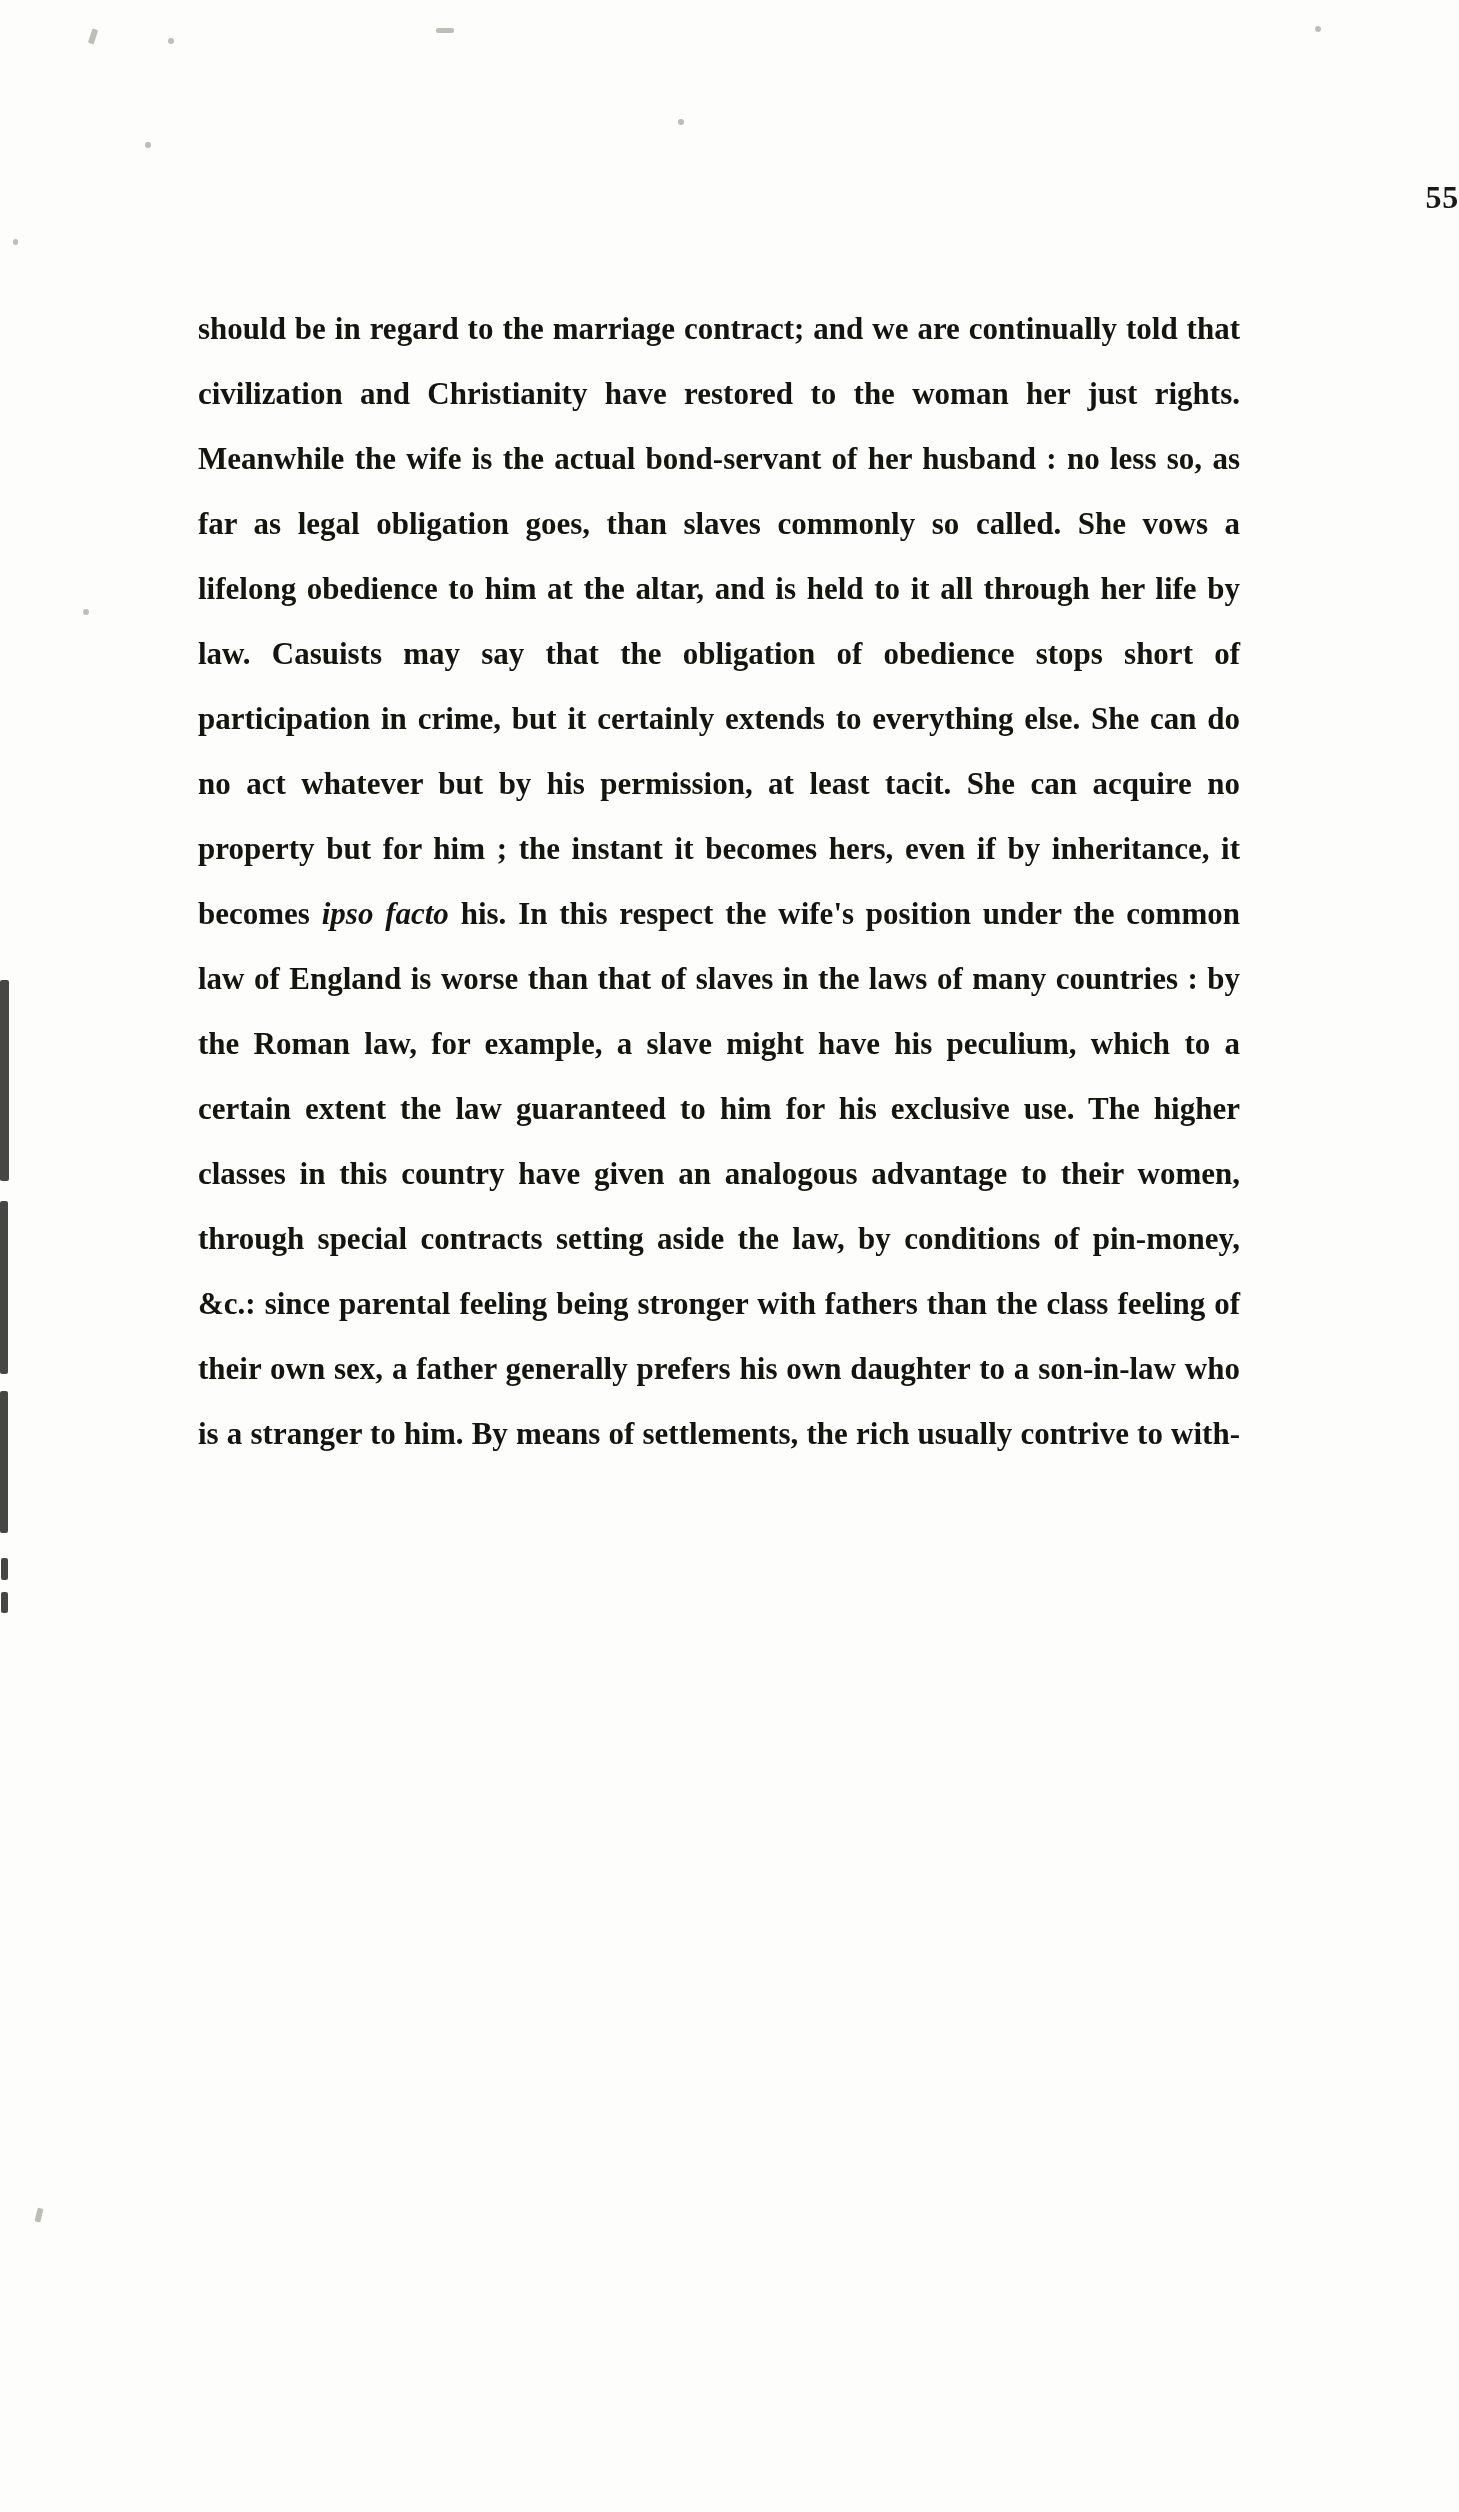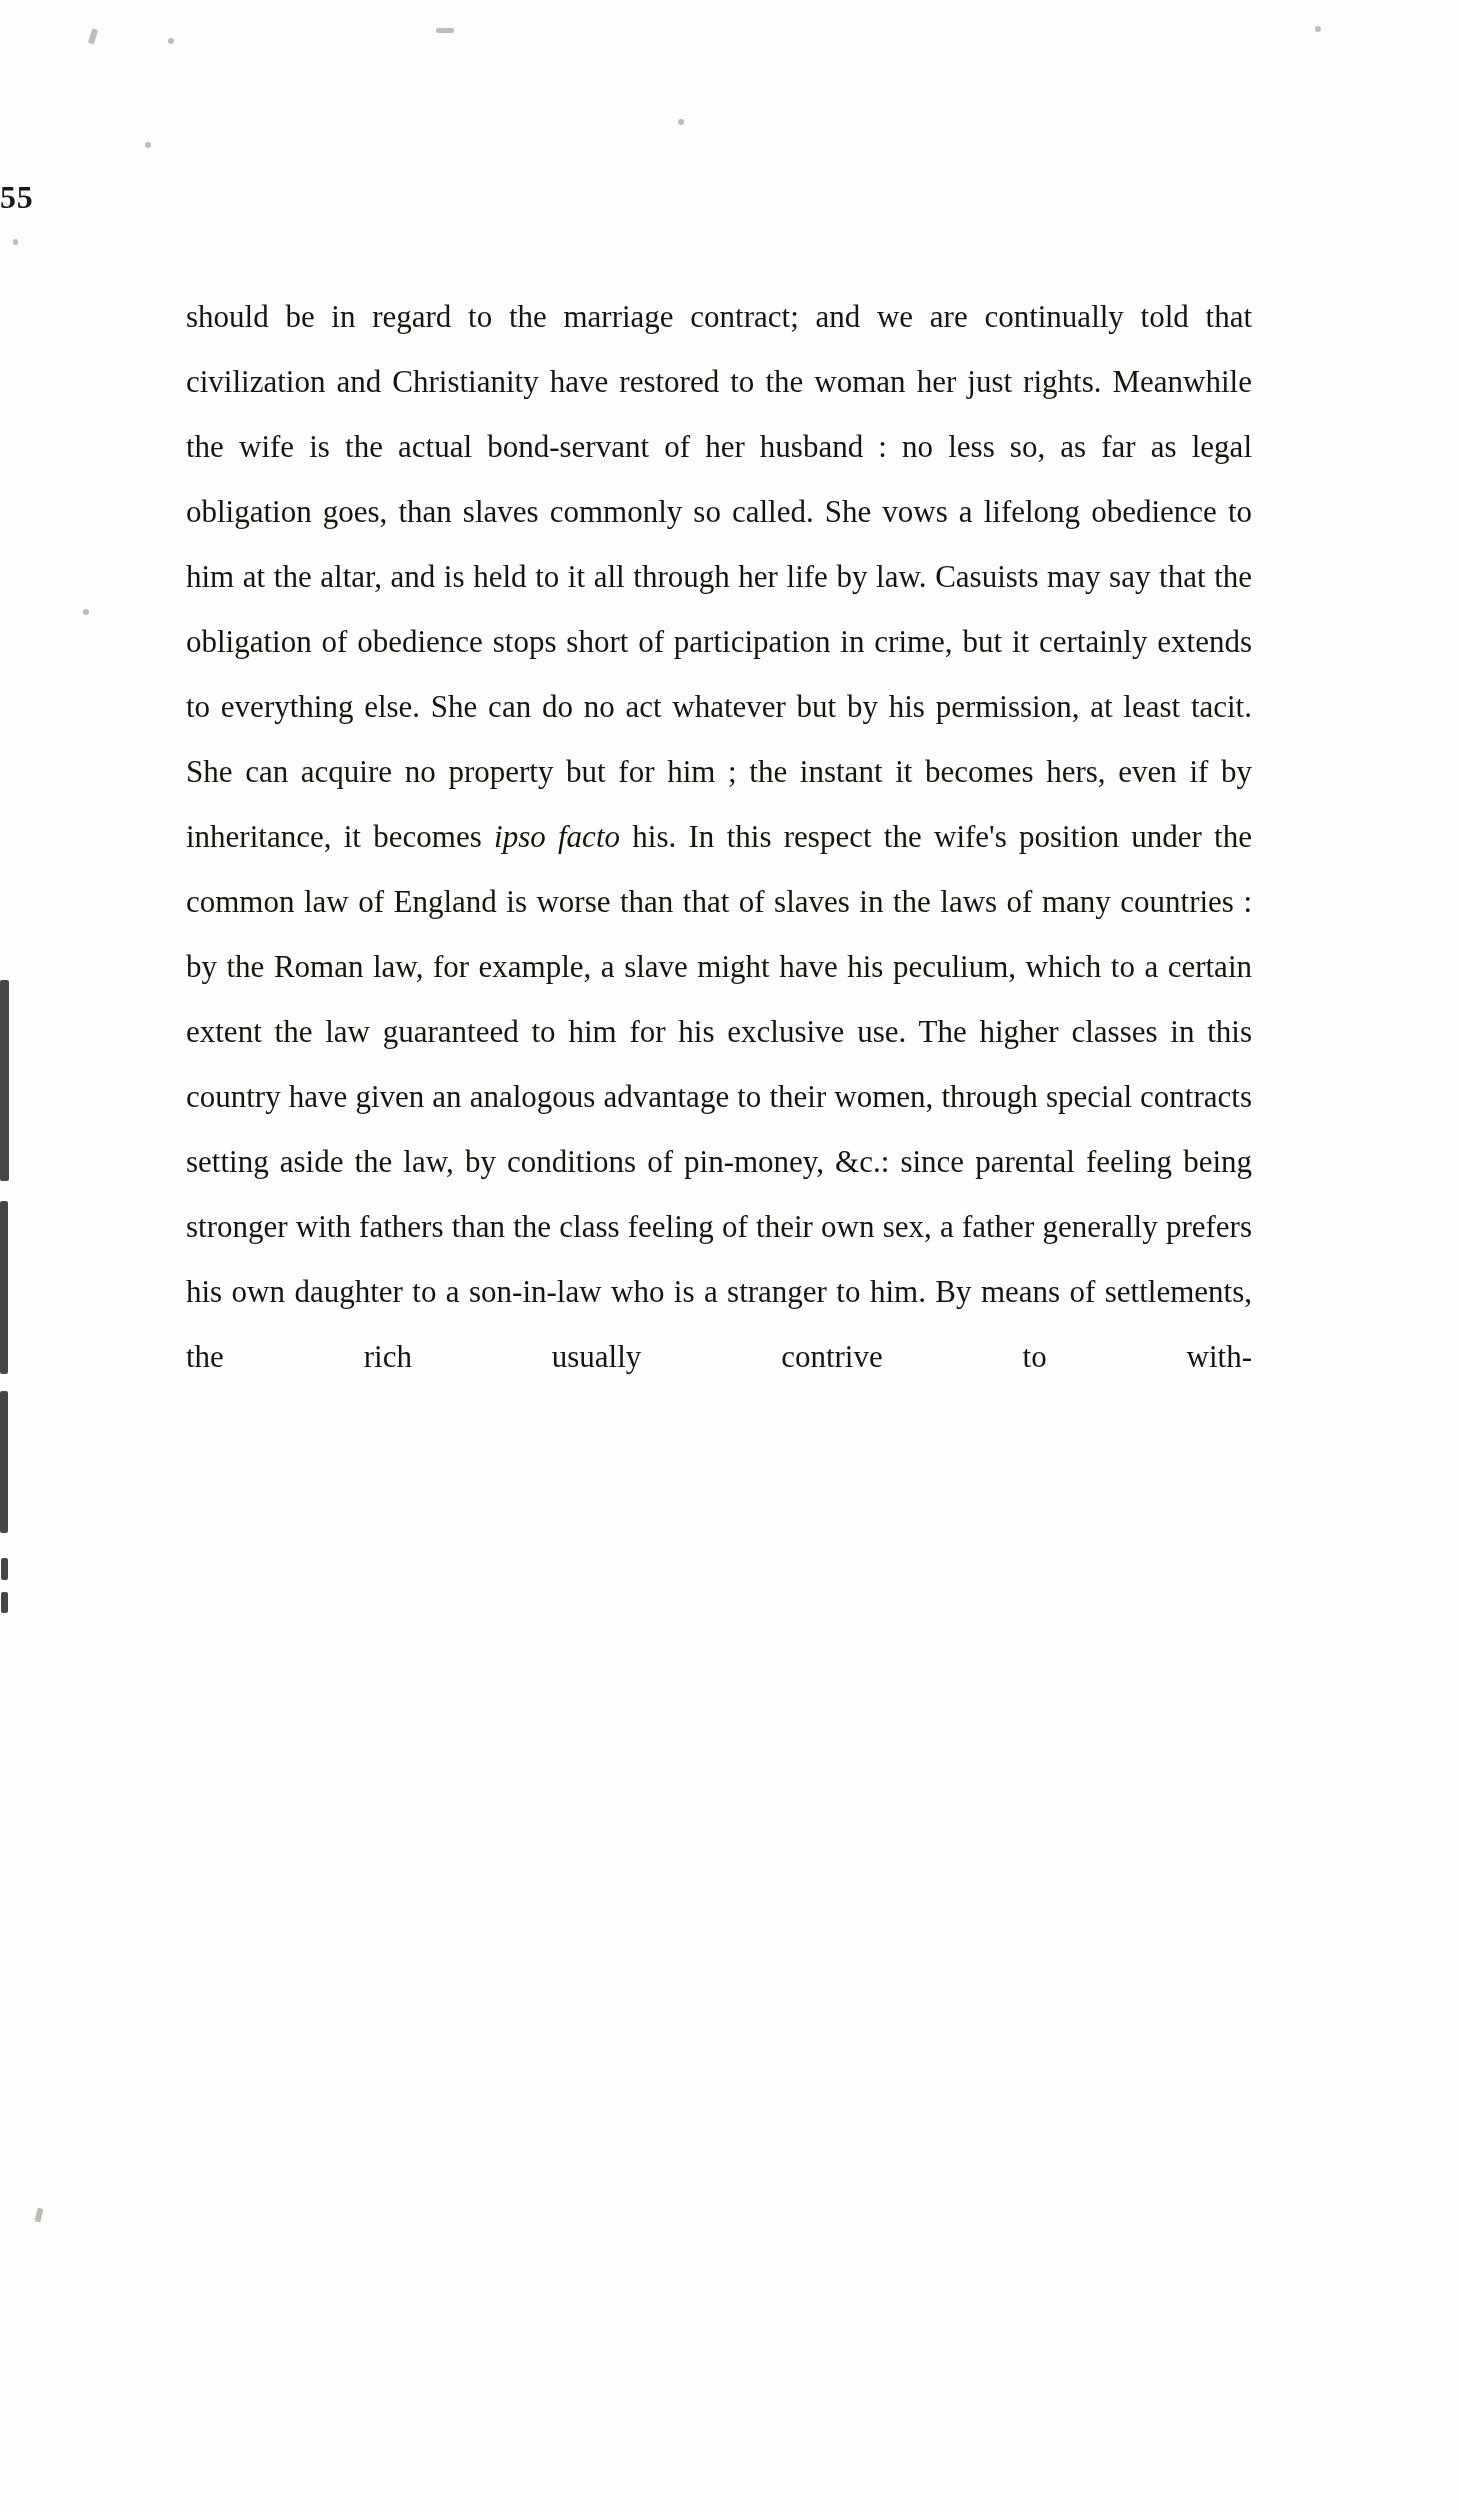--- a/index.html
+++ b/index.html
@@ -34,43 +34,44 @@
     position: absolute;
     background: #262622;
     opacity: .85;
   }
 
   .page-number {
     position: absolute;
     top: 179px;
     left: 0;
     right: 0;
-    text-align: left;
+    text-align: right;
     font-size: 32px;
     font-weight: 700;
     letter-spacing: 0.7px;
     font-family: "Liberation Serif", serif;
   }
 
   .textblock {
     position: absolute;
     top: 284px;
     left: 186px;
     width: 1066px;
     font-size: 31px;
     line-height: 65px;
     text-align: justify;
     text-justify: inter-word;
     font-family: "Liberation Serif", serif;
     color: #15150f;
   }
 
   .textblock p {
-    margin: 0;
+    margin: 12px;
     text-indent: 0;
+    font-weight: bold;
   }
 
   .textblock i {
     font-style: italic;
   }
 
   
   .textblock p::after {
     content: "";
     display: inline-block;

